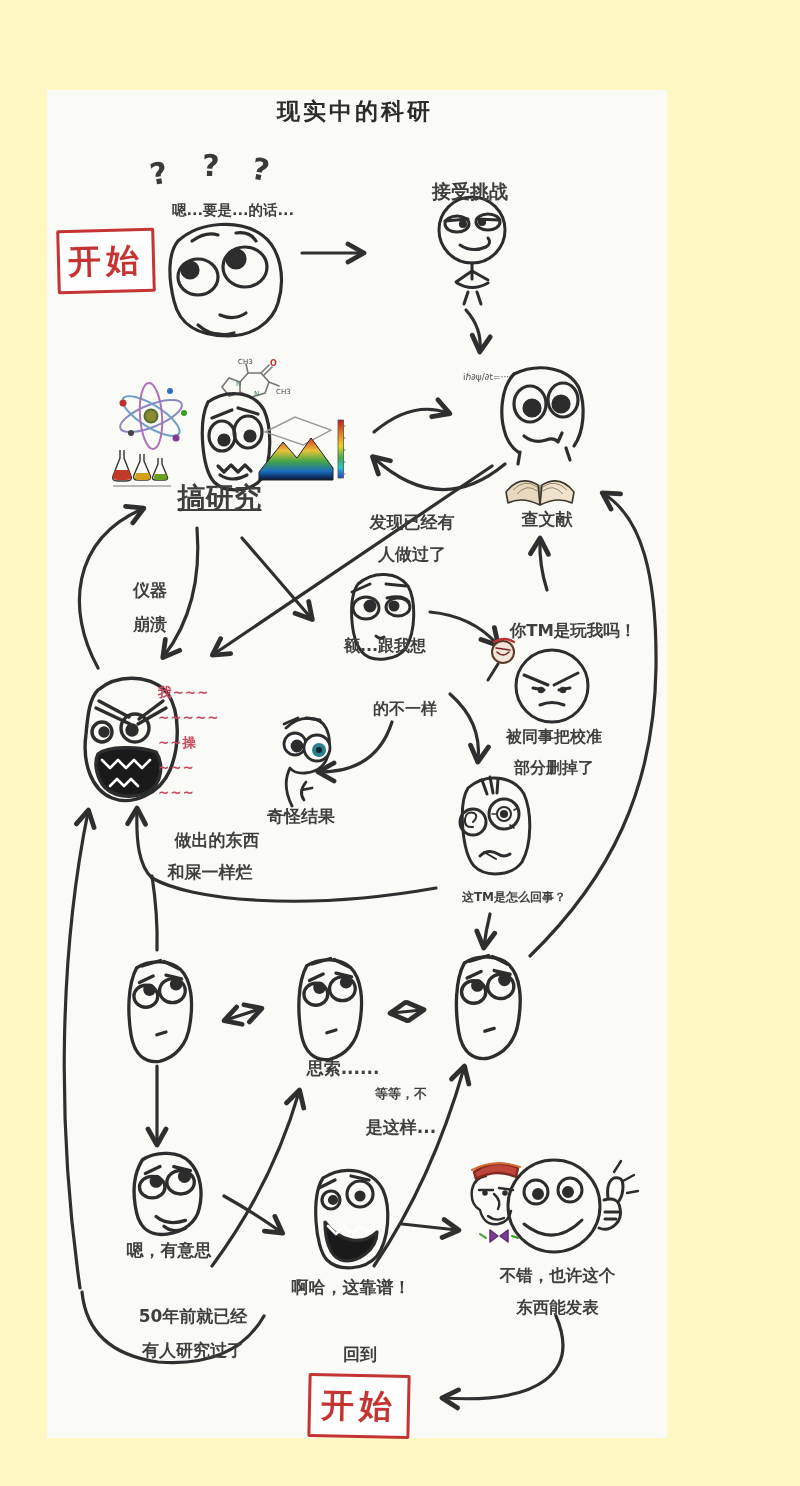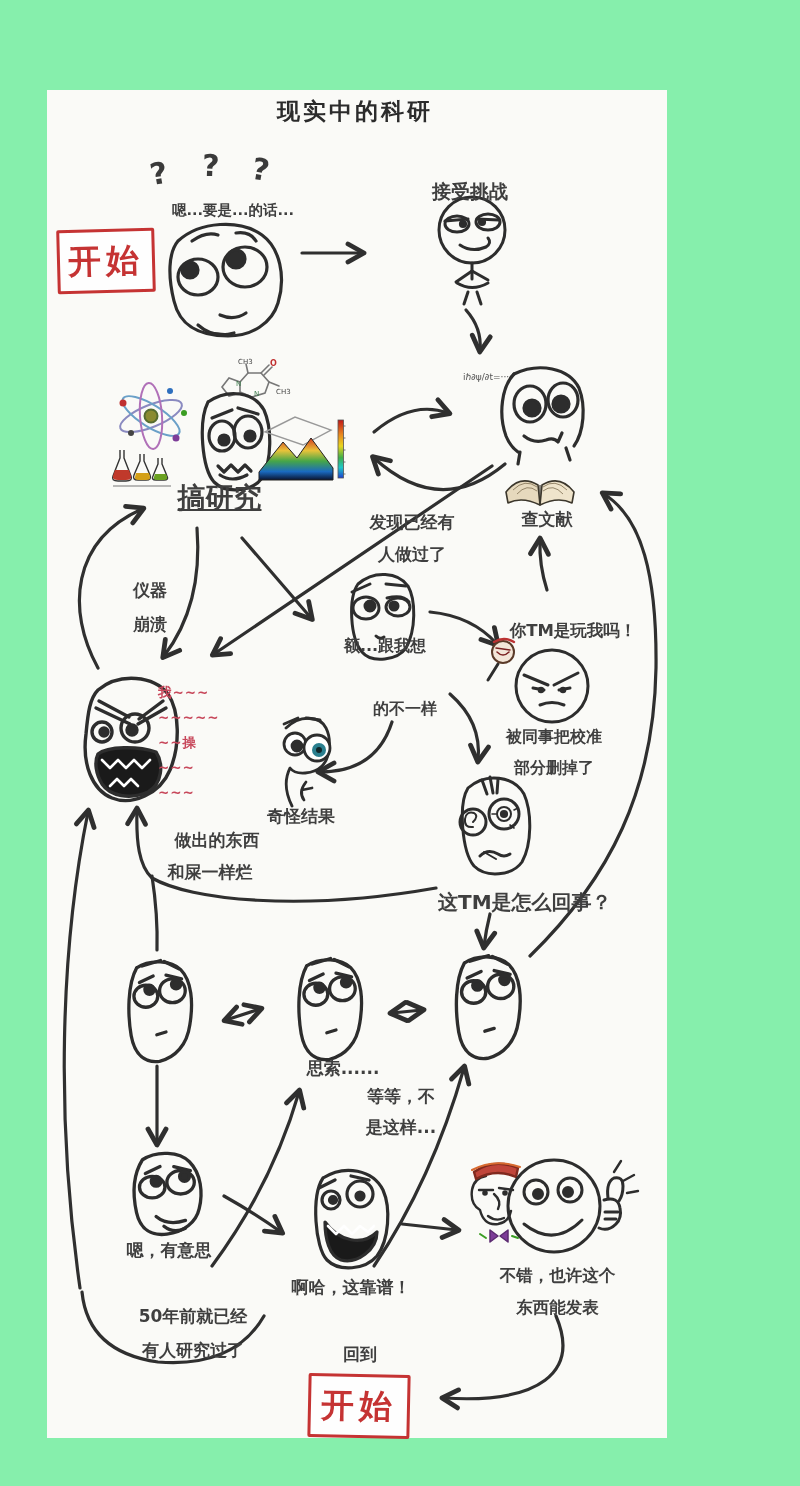--- a/index.html
+++ b/index.html
@@ -1,16 +1,16 @@
 <!DOCTYPE html>
 <html><head>
 <meta charset="utf-8">
 <style>
   html,body{margin:0;padding:0;background:#000;}
-  #stage{position:relative;width:800px;height:1486px;background:#86efac;overflow:hidden;
+  #stage{position:relative;width:800px;height:1486px;background:#fef9c3;overflow:hidden;
          font-family:"DejaVu Sans",sans-serif;}
   #panel{position:absolute;left:47px;top:90px;width:620px;height:1348px;background:#fafaf7;}
   .abs{position:absolute;}
   .label{position:absolute;font-weight:700;color:#3f3f3f;text-align:center;line-height:1.2;
          white-space:nowrap;z-index:5;}
   .title{font-size:23px;color:#2b2b2b;letter-spacing:3px;}
   .qmark{position:absolute;font-size:30px;font-weight:700;color:#3a3a3a;z-index:5;}
   .redbox{position:absolute;border:3.5px solid #c53333;background:#fefefe;color:#c53333;
           display:flex;align-items:center;justify-content:center;font-size:33px;font-weight:700;
           letter-spacing:5px;z-index:6;border-radius:2px;}
@@ -95,28 +95,28 @@
 
   <div class="ragetext" style="left:158px;top:680px;width:72px;">
     <div>我~~~</div>
     <div>~~~~~</div>
     <div>~~操~~~</div>
     <div>~~~</div>
   </div>
 
   <div class="label" style="left:258px;top:806px;width:86px;font-size:17px;">奇怪结果</div>
 
-  <div class="label" style="left:438px;top:890px;width:152px;font-size:20px;">这TM是怎么回事？</div>
+  <div class="label" style="left:438px;top:890px;width:152px;font-size:12px;">这TM是怎么回事？</div>
 
   <div class="label" style="left:165px;top:830px;width:104px;font-size:17px;">做出的东西</div>
   <div class="label" style="left:158px;top:862px;width:104px;font-size:17px;">和屎一样烂</div>
 
   <div class="label" style="left:303px;top:1058px;width:80px;font-size:17px;">思索......</div>
 
-  <div class="label" style="left:360px;top:1086px;width:82px;font-size:17px;">等等，不</div>
+  <div class="label" style="left:360px;top:1086px;width:82px;font-size:13px;">等等，不</div>
   <div class="label" style="left:360px;top:1117px;width:82px;font-size:17px;">是这样...</div>
 
   <div class="label" style="left:114px;top:1240px;width:110px;font-size:17px;">嗯，有意思</div>
 
   <div class="label" style="left:281px;top:1277px;width:140px;font-size:17px;">啊哈，这靠谱！</div>
 
   <div class="label" style="left:490px;top:1266px;width:135px;font-size:16.5px;">不错，也许这个</div>
   <div class="label" style="left:490px;top:1298px;width:135px;font-size:16.5px;">东西能发表</div>
 
   <div class="label" style="left:128px;top:1306px;width:130px;font-size:17px;">50年前就已经</div>

